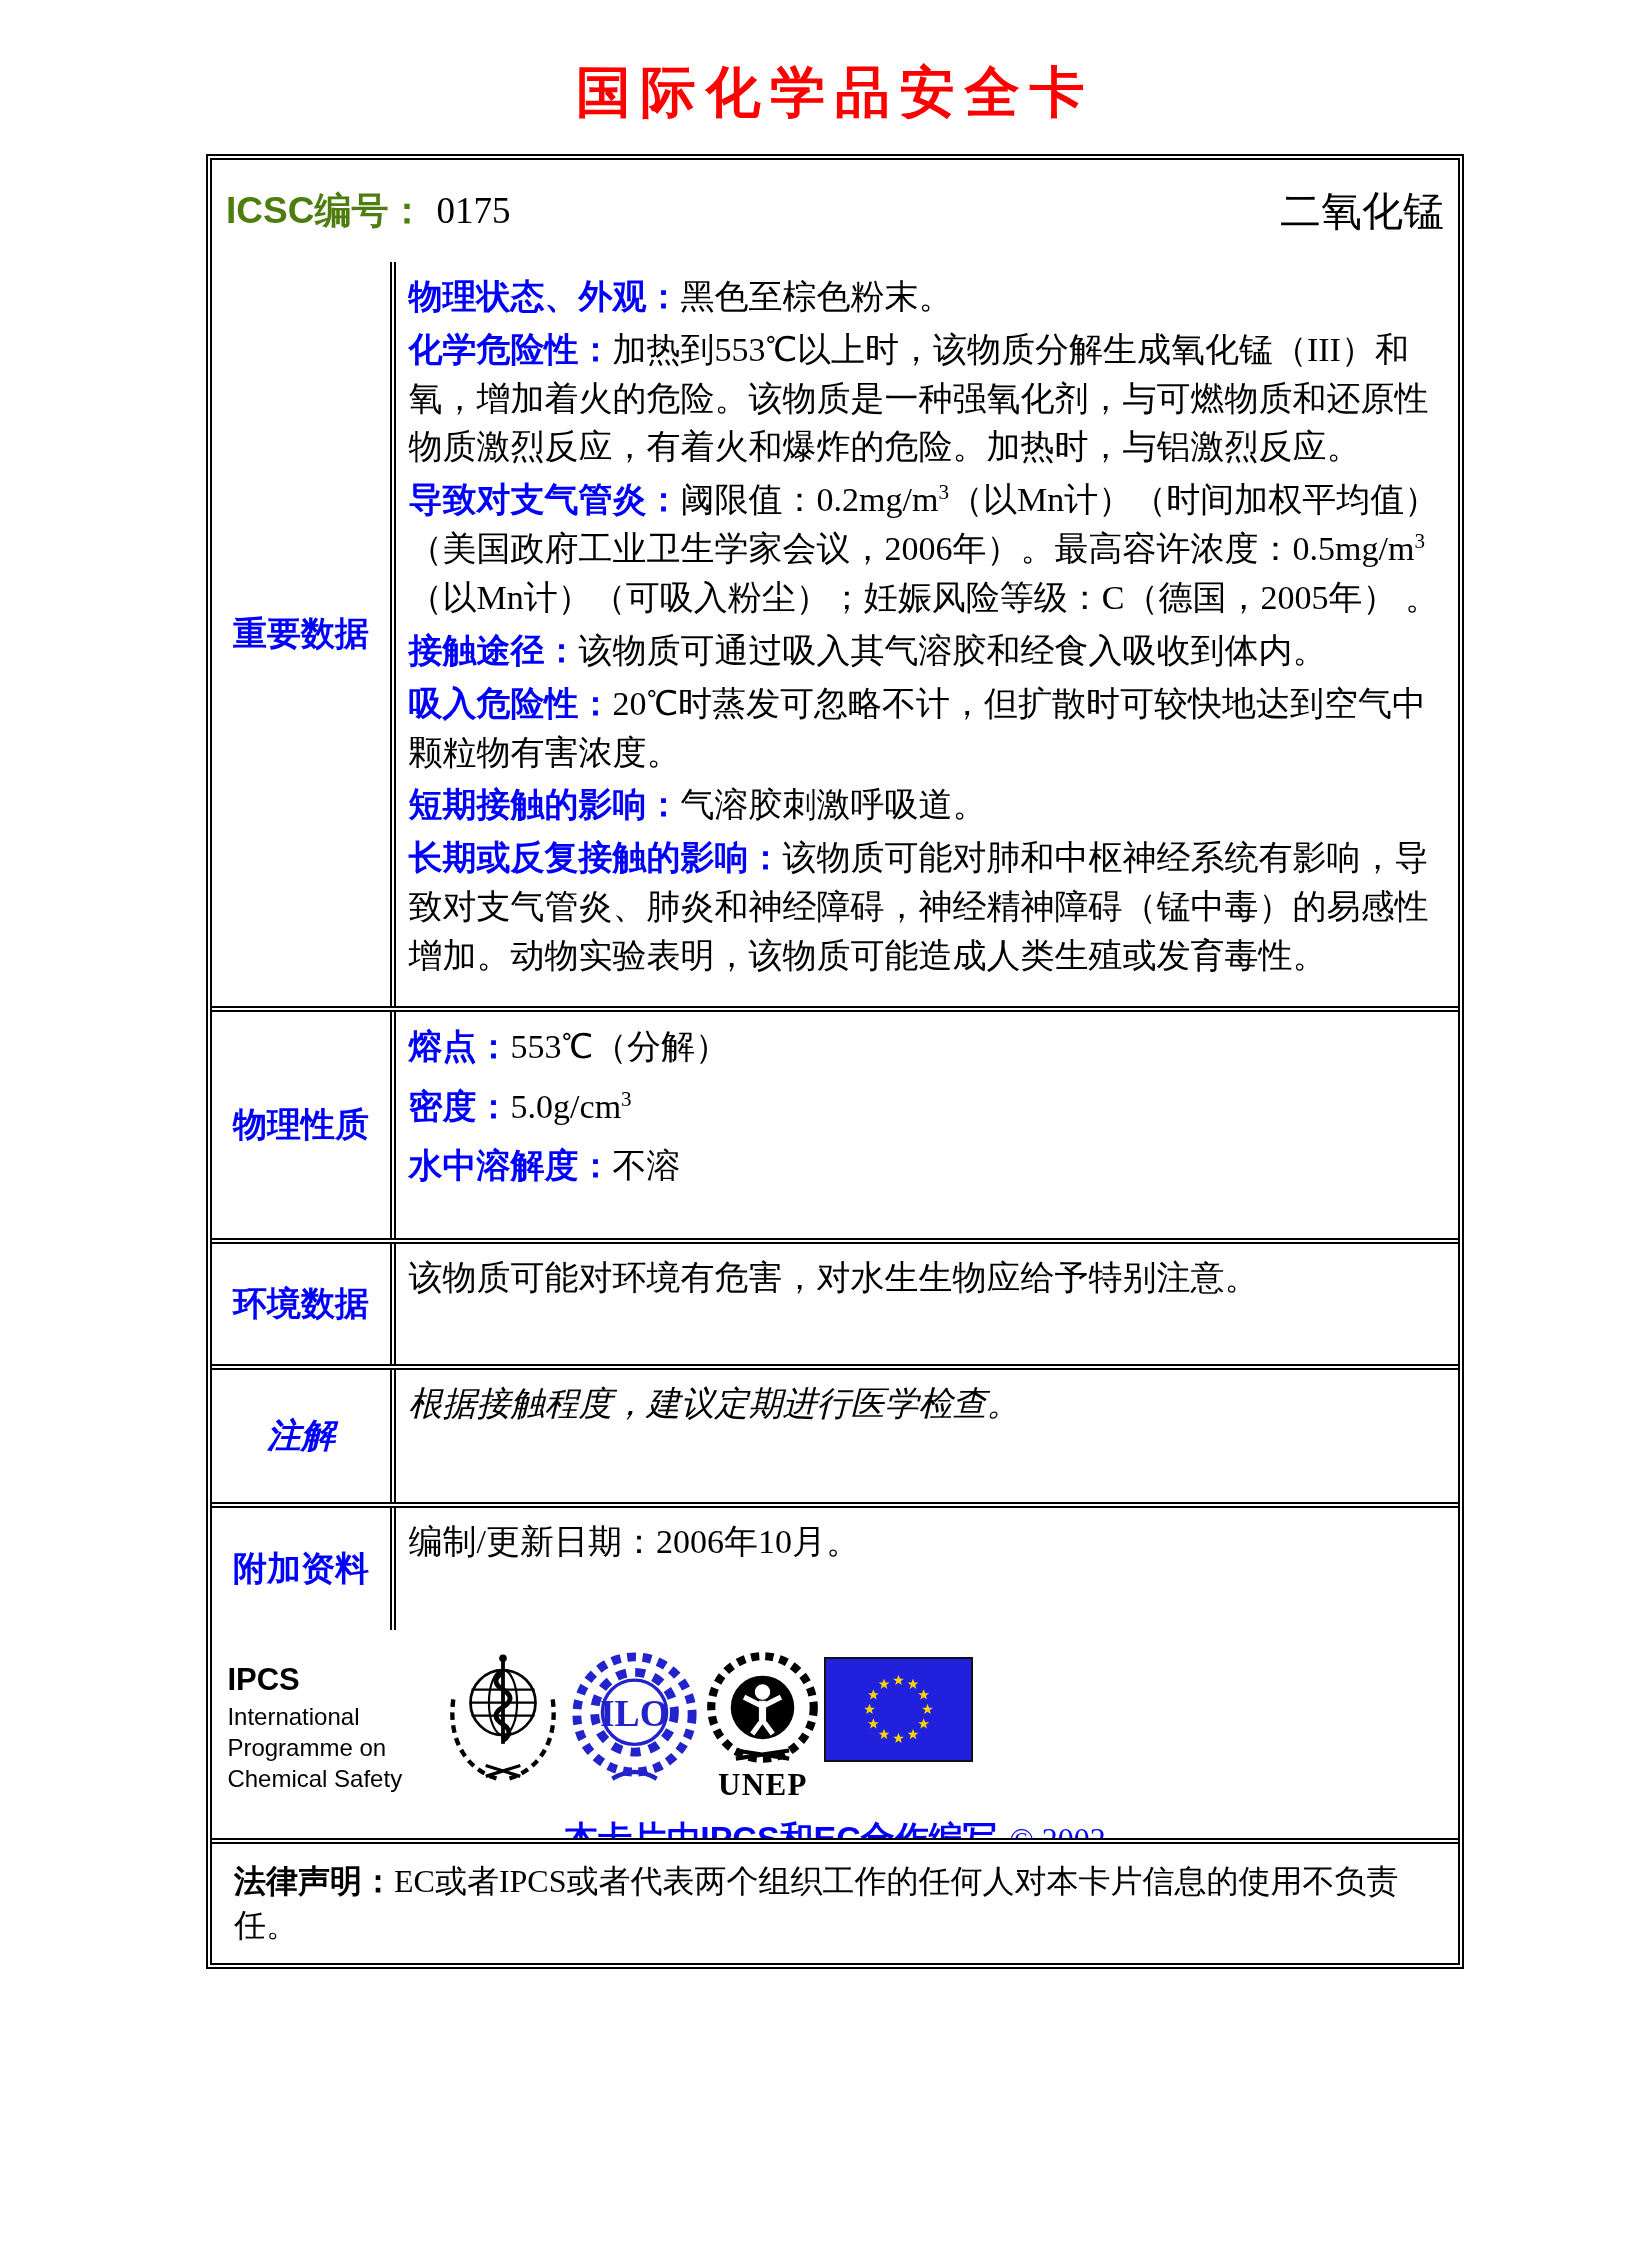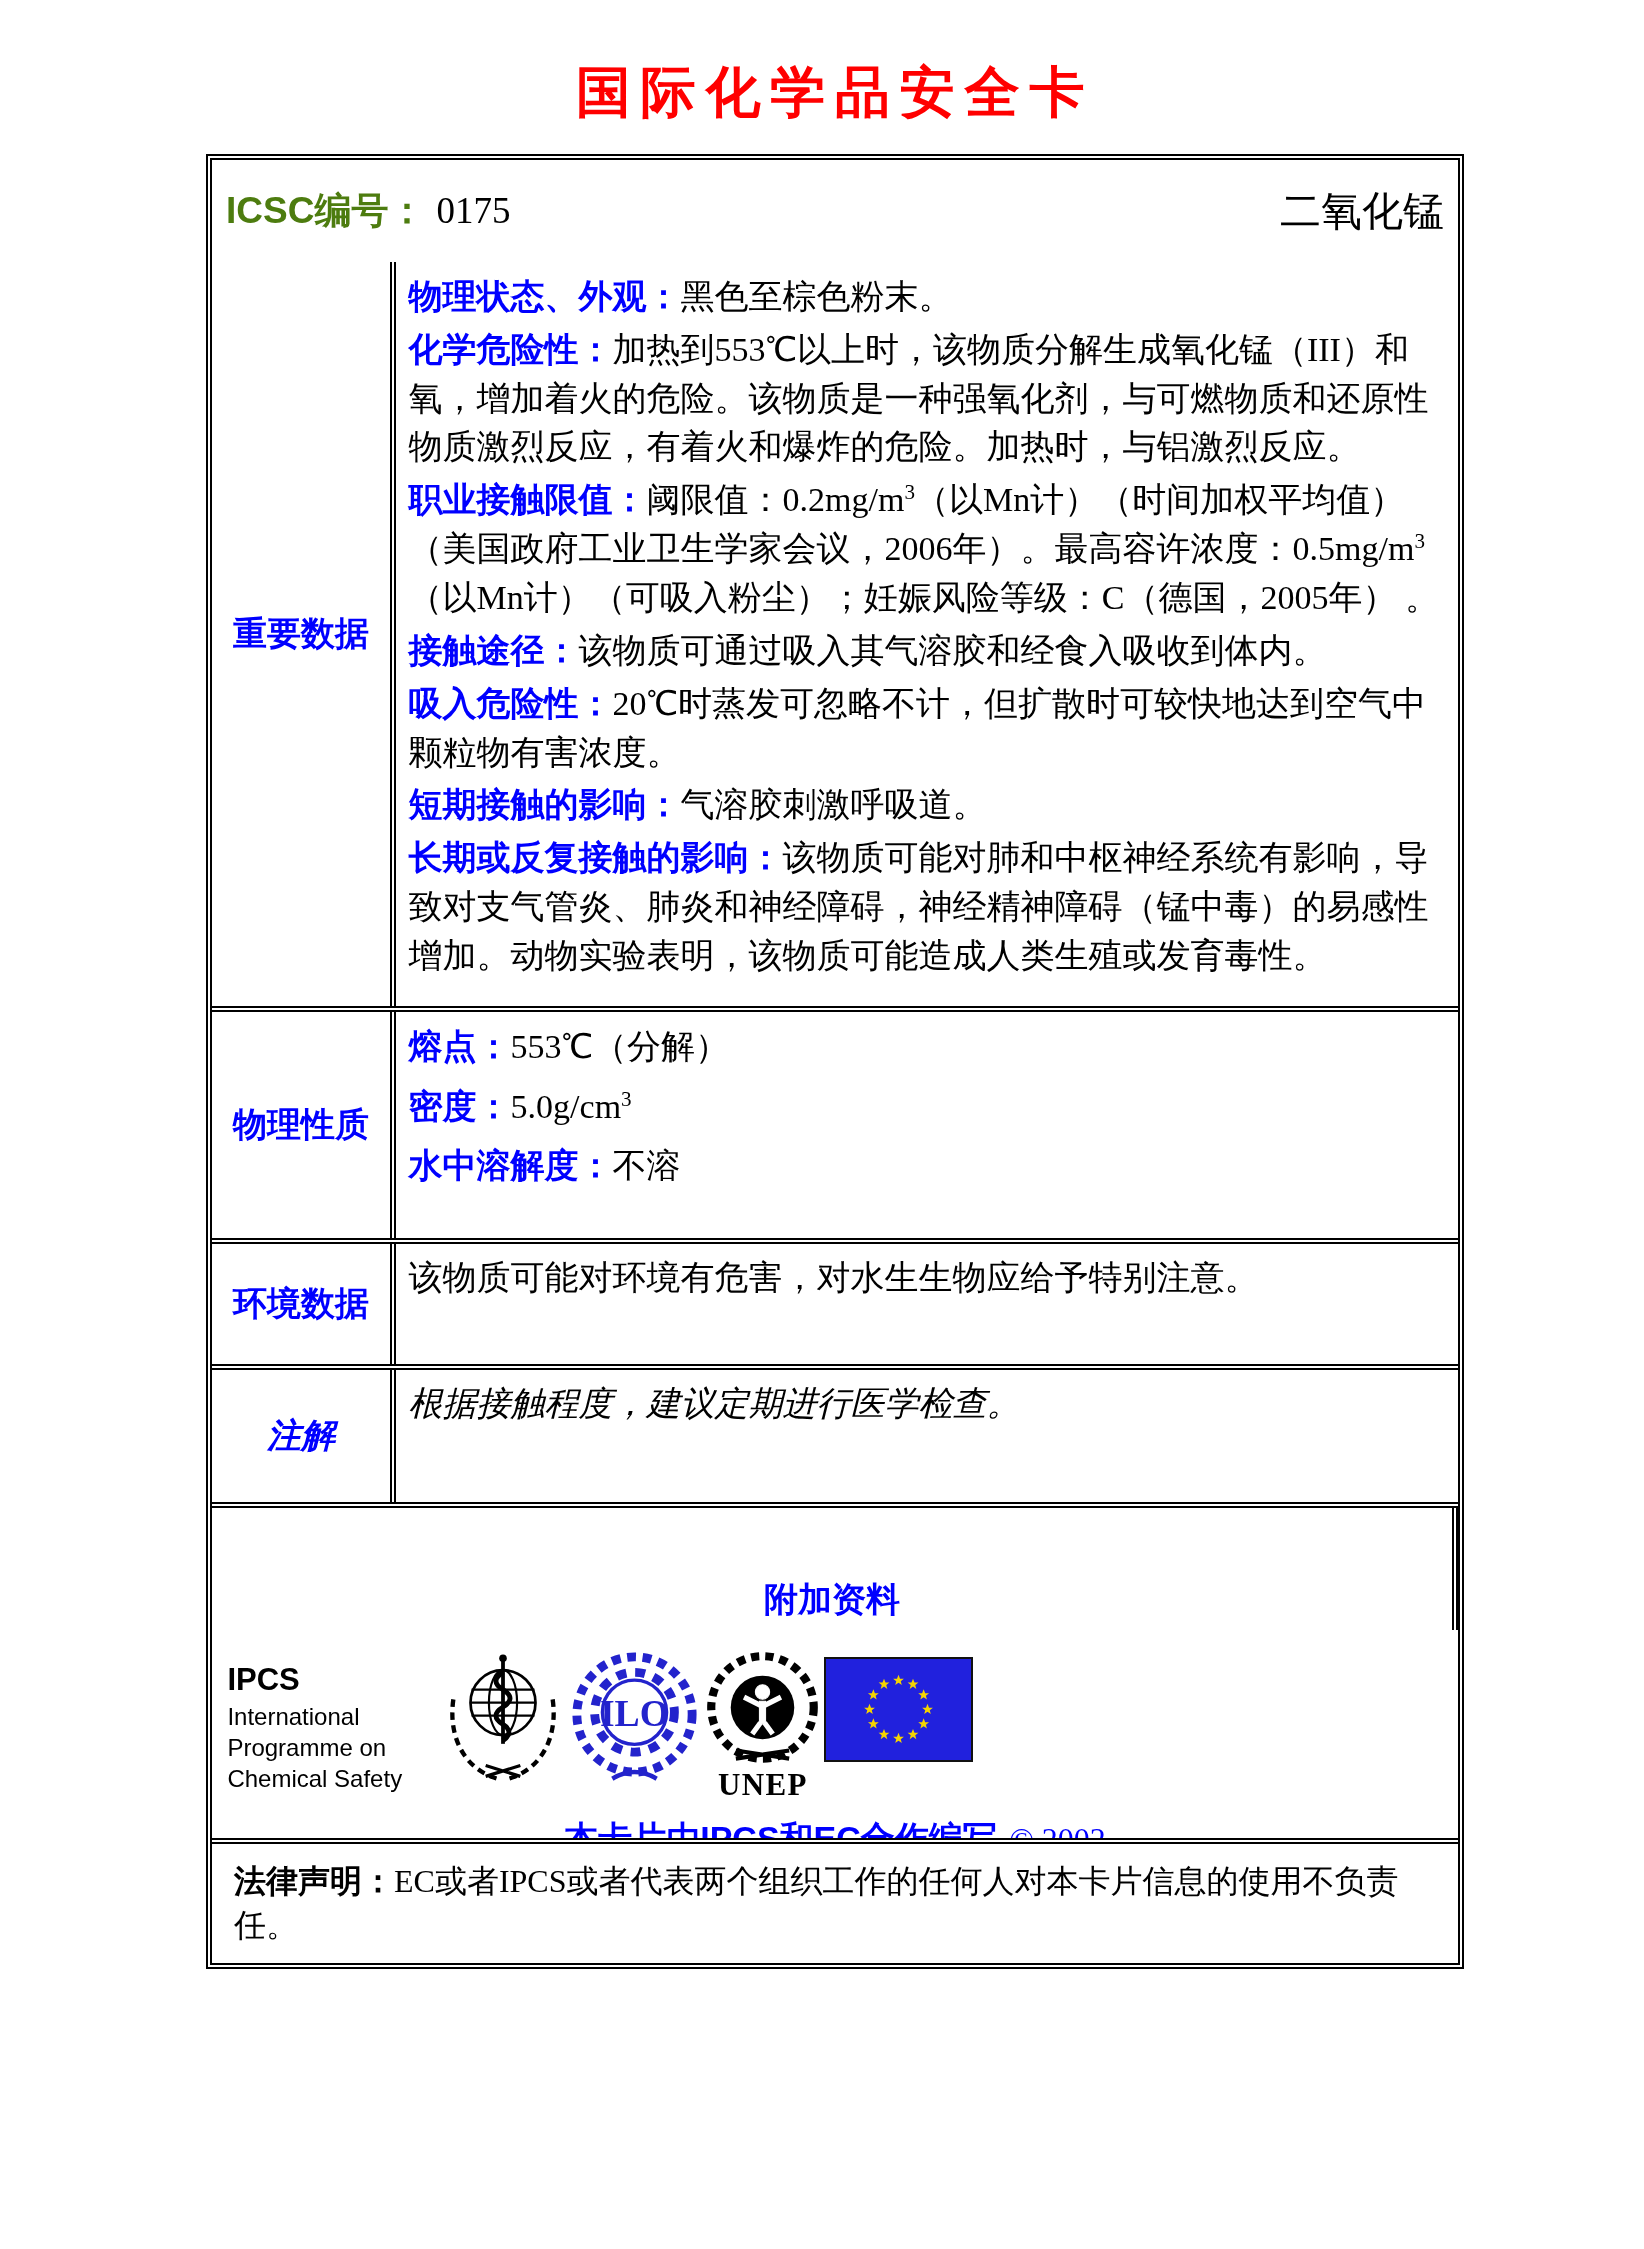--- a/index.html
+++ b/index.html
@@ -31,21 +31,21 @@
   .field-label {
     color:#0000ff; font-weight:bold; font-family:"Liberation Sans", sans-serif;
   }
   sup { font-size:0.62em; vertical-align:super; line-height:0; }
 
   .h-header    { height:102px; }
   .h-important { height:744px; }
   .h-physical  { height:232px; }
   .h-environment { height:126px; }
   .h-notes     { height:138px;font-style:italic; }
-  .h-additional{ height:128px;flex-direction:column; }
+  .h-additional{ height:128px; }
   .h-logos     { height:208px; }
   .h-legal     { height:125px; }
 
   .header-row { display:flex; align-items:center; justify-content:space-between; padding:0 14px; }
   .icsc-label { color:#4d7c0f; font-weight:bold; font-size:37px; font-family:"Liberation Sans", sans-serif; }
   .icsc-number { font-size:37px; margin-left:11.2px; }
   .chem-name { font-size:41px; }
 
   .logos-row { position:relative; display:block; }
   .logos-strip { display:flex; align-items:flex-start; justify-content:flex-start; padding:19.7px 42px 0 15.4px; }
@@ -81,21 +81,21 @@
       </div>
       <div class="chem-name">二氧化锰</div>
     </div>
 
     
     <div id="rows-host" style="display: contents;"><div class="row row-important h-important">
           <div class="side-cell">重要数据</div>
           <div class="content-cell">
             <div class="para"><span class="field-label">物理状态、外观：</span>黑色至棕色粉末。</div>
             <div class="para"><span class="field-label">化学危险性：</span>加热到553℃以上时，该物质分解生成氧化锰（III）和氧，增加着火的危险。该物质是一种强氧化剂，与可燃物质和还原性物质激烈反应，有着火和爆炸的危险。加热时，与铝激烈反应。</div>
-            <div class="para"><span class="field-label">职业接触限值：</span>阈限值：0.2mg/m<sup>3</sup>（以Mn计）（时间加权平均值）（美国政府工业卫生学家会议，2006年）。最高容许浓度：0.5mg/m<sup>3</sup>（以Mn计）（可吸入粉尘）；妊娠风险等级：C（德国，2005年） 。</div>
+            <div class="para"><span class="field-label">导致对支气管炎：</span>阈限值：0.2mg/m<sup>3</sup>（以Mn计）（时间加权平均值）（美国政府工业卫生学家会议，2006年）。最高容许浓度：0.5mg/m<sup>3</sup>（以Mn计）（可吸入粉尘）；妊娠风险等级：C（德国，2005年） 。</div>
             <div class="para"><span class="field-label">接触途径：</span>该物质可通过吸入其气溶胶和经食入吸收到体内。</div>
             <div class="para"><span class="field-label">吸入危险性：</span>20℃时蒸发可忽略不计，但扩散时可较快地达到空气中颗粒物有害浓度。</div>
             <div class="para"><span class="field-label">短期接触的影响：</span>气溶胶刺激呼吸道。</div>
             <div class="para"><span class="field-label">长期或反复接触的影响：</span>该物质可能对肺和中枢神经系统有影响，导致对支气管炎、肺炎和神经障碍，神经精神障碍（锰中毒）的易感性增加。动物实验表明，该物质可能造成人类生殖或发育毒性。</div>
           </div>
         </div><div class="row row-physical h-physical">
           <div class="side-cell">物理性质</div>
           <div class="content-cell">
             <div class="para"><span class="field-label">熔点：</span>553℃（分解）</div>
             <div class="para"><span class="field-label">密度：</span>5.0g/cm<sup>3</sup></div>

